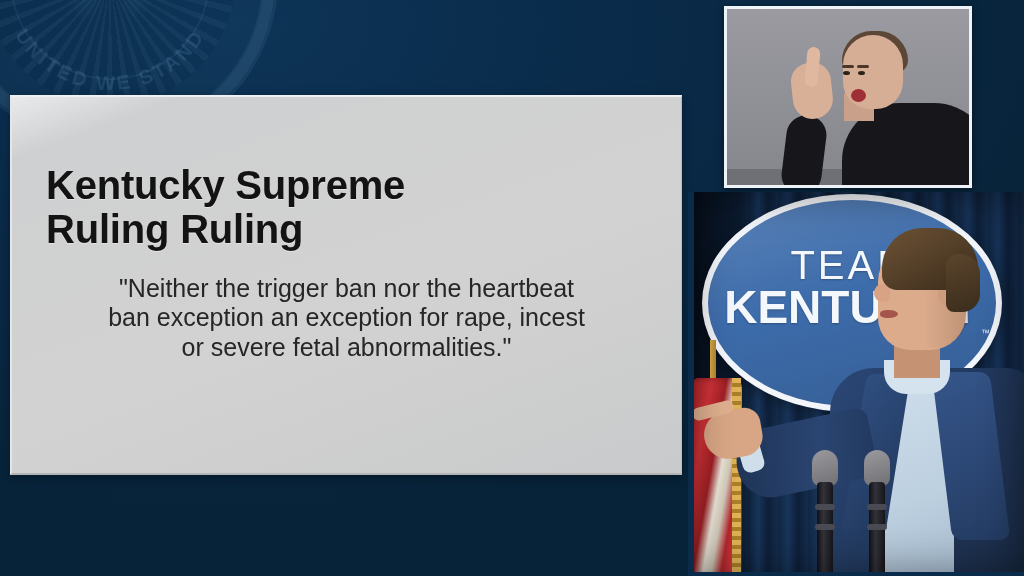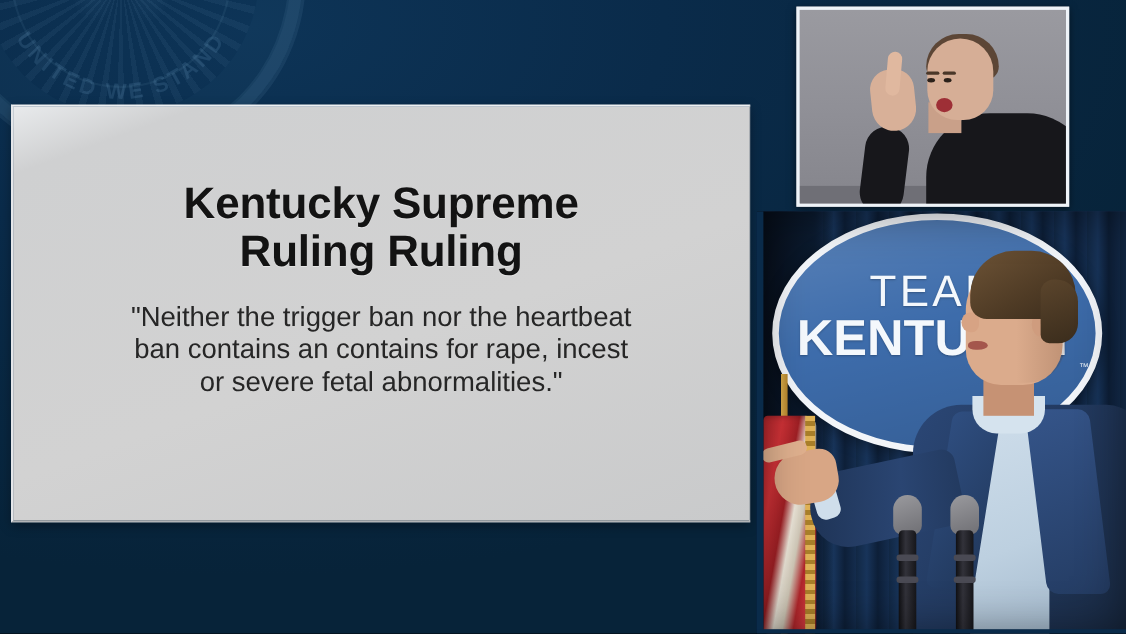--- a/index.html
+++ b/index.html
@@ -112,21 +112,21 @@
   }
   .slide-inner {
     position: absolute;
     inset: 0;
     padding: 0 34px;
     box-sizing: border-box;
   }
   .slide-title {
     margin: 0;
     padding-top: 66px;
-    text-align: center;
+    text-align: left;
     color: #131313;
     font-size: 40px;
     line-height: 1.11;
     font-weight: bold;
     letter-spacing: -0.2px;
     font-stretch: condensed;
     font-family: "Liberation Sans Narrow", "Liberation Sans", sans-serif;
     text-shadow: 0 1px 0 rgba(255,255,255,0.4);
   }
   .slide-title-line { display: block; }
@@ -639,21 +639,21 @@
   </div>
 
   <div class="slide-frame">
     <div class="slide-inner">
       <h1 class="slide-title">
         <span class="slide-title-line">Kentucky Supreme</span>
         <span class="slide-title-line">Ruling Ruling</span>
       </h1>
       <p class="slide-quote">
         <span class="slide-quote-line">"Neither the trigger ban nor the heartbeat</span>
-        <span class="slide-quote-line">ban contains an contains for rape, incest</span>
+        <span class="slide-quote-line">ban exception an exception for rape, incest</span>
         <span class="slide-quote-line">or severe fetal abnormalities."</span>
       </p>
     </div>
   </div>
 
   <div class="video-column">
 
     <div class="asl-pip">
       <div class="asl-bg"></div>
       <div class="asl-desk"></div>

